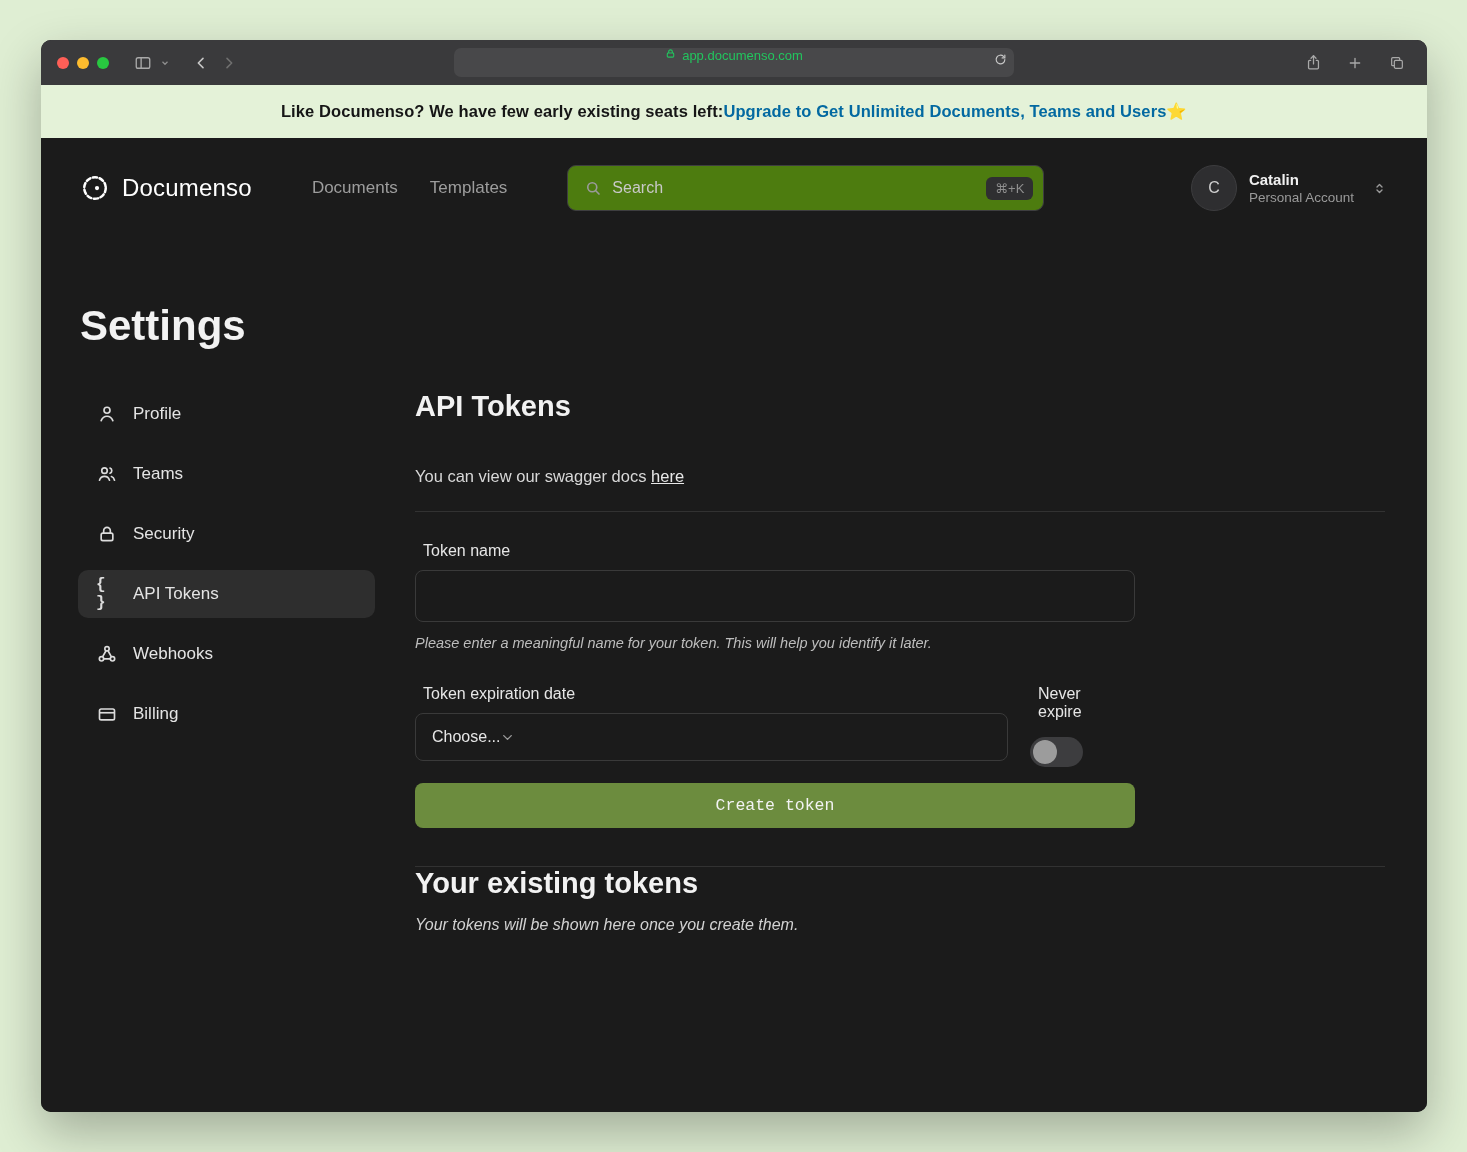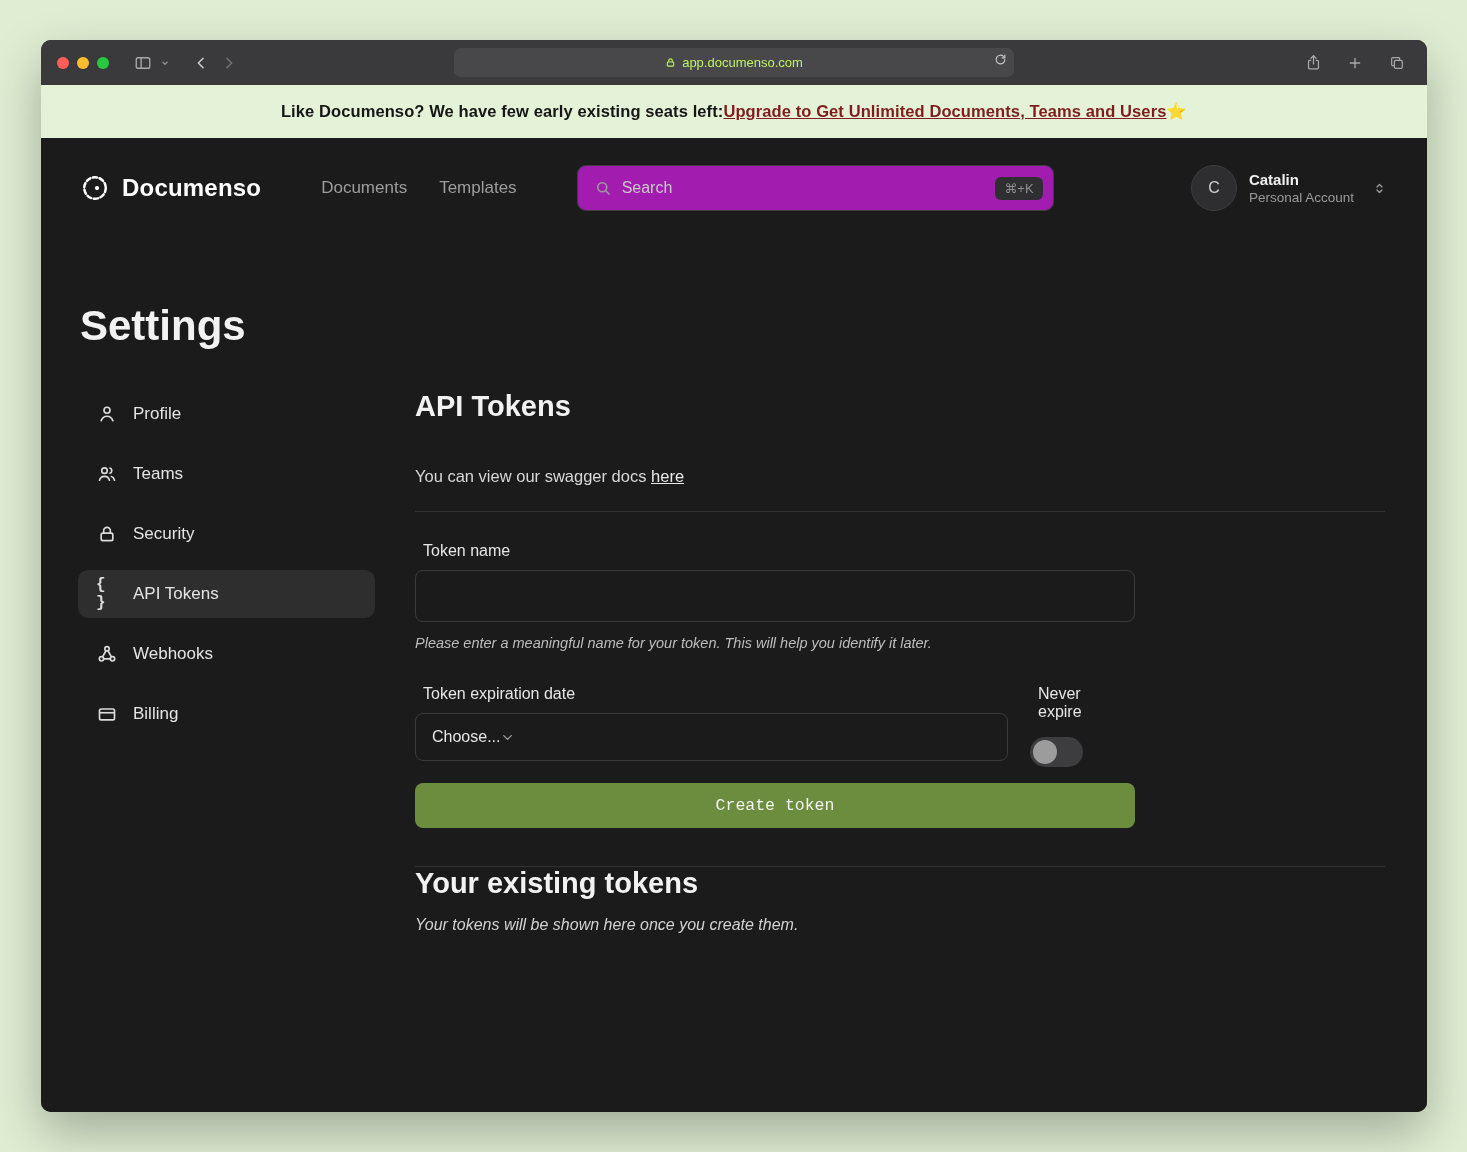--- a/index.html
+++ b/index.html
@@ -23,40 +23,40 @@
   .lights { display:flex; gap:8px; margin-right:20px; }
   .light { width:12px; height:12px; border-radius:50%; }
   .light.red { background:#ff5f57; } .light.yellow { background:#febc2e; } .light.green { background:#28c840; }
   .tb-icon { color:#a9a9a9; display:flex; align-items:center; justify-content:center; width:28px; height:26px; }
   .tb-icon.sm { width:16px; color:#8e8e8e; }
   .tb-icon.back { color:#c4c4c4; margin-left:14px; }
   .tb-icon.fwd { color:#6e6e6e; }
   .url-pill {
     position:absolute; left:50%; top:8px; transform:translateX(-50%);
     width:560px; height:29px; background:#48484a; border-radius:7px;
-    display:flex; align-items:center; justify-content:center; gap:6px;
-    color:#bef264; font-size:13px;
+    display:flex; justify-content:center; gap:6px;
+    color:#22c55e; font-size:13px;
   }
   .url-refresh { position:absolute; right:7px; top:5px; color:#c6c6c6; display:flex; }
   .right-icons { margin-left:auto; display:flex; gap:14px; color:#c6c6c6; align-items:center; }
   
   .banner {
     height:53px; background:#e4f2d8; display:flex; align-items:center; justify-content:center;
     font-size:16.5px; color:#161616; font-weight:600; letter-spacing:.1px;
   }
-  .banner a { color:#7f1d1d; text-decoration:underline; cursor:pointer; }
+  .banner a { color:#0369a1; cursor:pointer; }
   
   .app { height:974px; background:#1b1b1b; color:#e8e8e8; overflow:hidden; }
   .app-header { display:flex; align-items:center; height:100px; padding:0 40px 0 39px; }
   .brand { display:flex; align-items:center; gap:12px; color:#fff; cursor:pointer; }
-  .brand-name { font-size:24px; font-weight:700; letter-spacing:.2px; }
+  .brand-name { font-size:24px; font-weight:400; letter-spacing:.2px; }
   .nav { display:flex; gap:32px; margin-left:60px; color:#9d9d9d; font-size:17px; }
   .nav-item { cursor:pointer; }
   .search-box {
-    width:477px; height:46px; margin-left:60px; border:1px solid #3e3e40; background:#a21caf;
+    width:477px; height:46px; margin-left:60px; border:1px solid #3e3e40; background:#4d7c0f;
     border-radius:9px; display:flex; align-items:center; padding:0 10px 0 16px; gap:10px; cursor:text;
   }
   .search-text { color:#c9c9c9; font-size:16px; }
   .kbd { margin-left:auto; background:#2f2f31; color:#8f8f8f; font-size:13px; padding:4px 9px; border-radius:6px; }
   .account { margin-left:auto; display:flex; align-items:center; gap:12px; cursor:pointer; }
   .avatar {
     width:46px; height:46px; border-radius:50%; background:#2e2e30; border:1px solid #3d3d3f;
     color:#cfcfcf; display:flex; align-items:center; justify-content:center; font-size:16px;
   }
   .acct-name { font-size:15px; font-weight:600; color:#f0f0f0; line-height:19px; }

